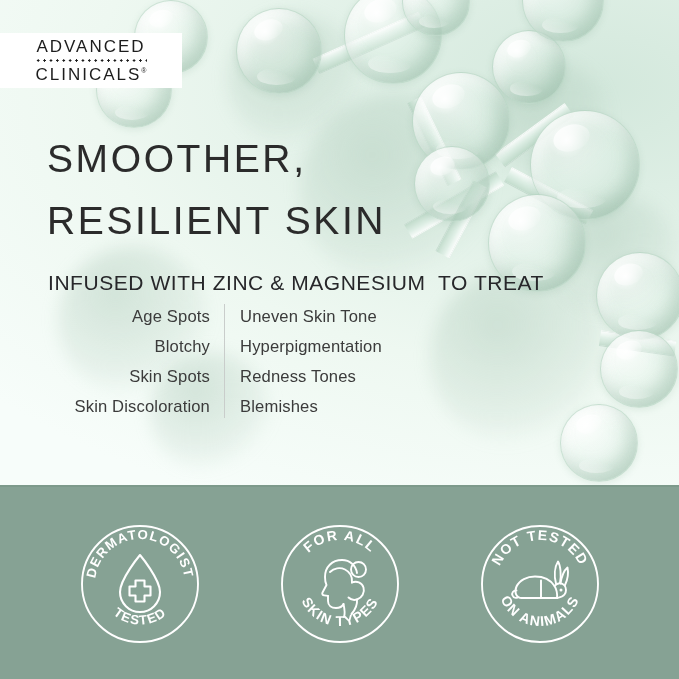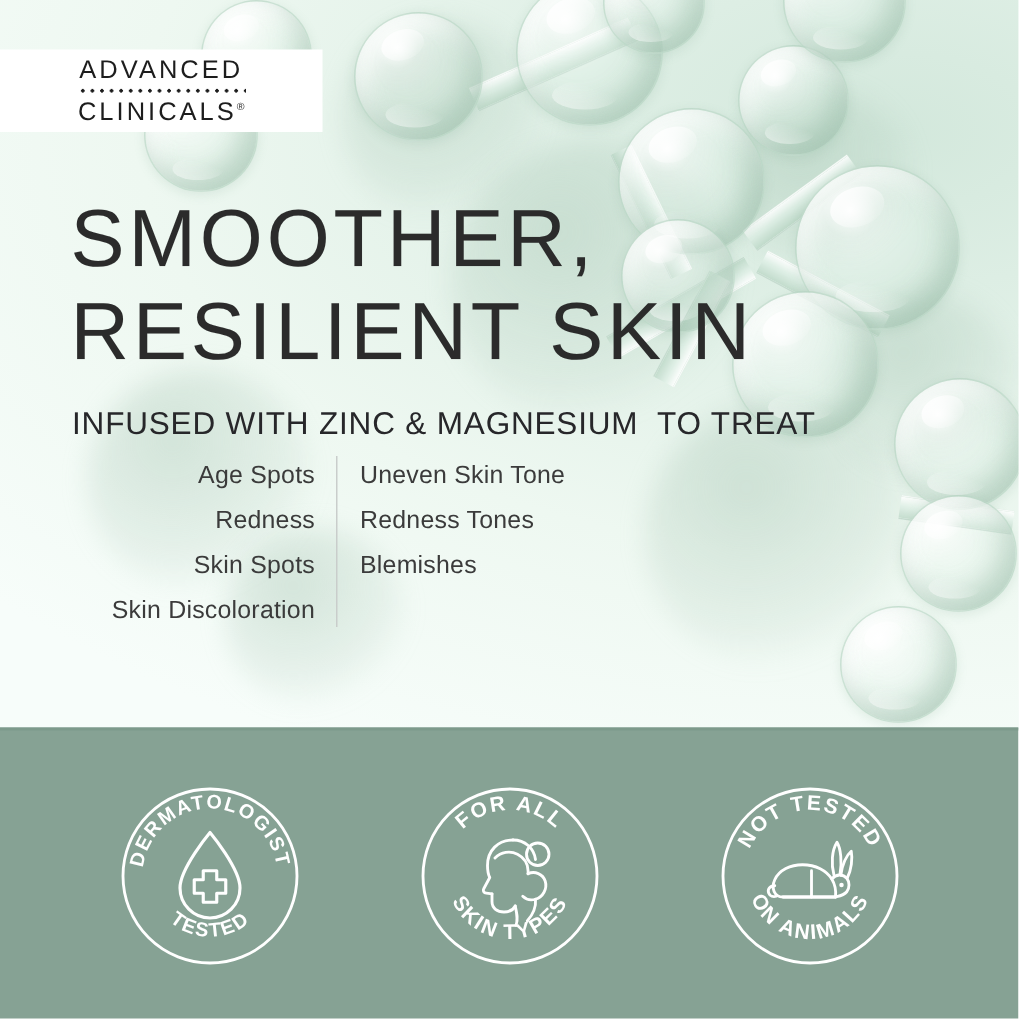--- a/index.html
+++ b/index.html
@@ -70,21 +70,21 @@
     background: linear-gradient(180deg, rgba(255,255,255,.88) 0%, rgba(224,240,231,.72) 42%, rgba(178,209,190,.62) 100%);
     border-top: 1px solid rgba(255,255,255,.85);
     border-bottom: 1px solid rgba(170,203,184,.65);
     transform-origin: 0 50%;
   }
 
   
   .logo-box {
     position: absolute;
     left: 0; top: 33px;
-    width: 215px; height: 55px;
+    width: 182px; height: 55px;
     background: #ffffff;
     display: flex;
     flex-direction: column;
     align-items: center;
     justify-content: center;
   }
   .logo-line1, .logo-line3 {
     font-size: 17px;
     letter-spacing: 2.0px;
     color: #1d1d1d;
@@ -106,21 +106,21 @@
     background-size: 6.4px 5px;
     background-position: 0 50%;
     background-repeat: repeat-x;
   }
 
   
   .headline {
     position: absolute;
     left: 47px;
     top: 128px;
-    font-size: 54px;
+    font-size: 39px;
     line-height: 62px;
     letter-spacing: 2.6px;
     color: #2b2b2b;
     font-weight: 300;
     white-space: pre-line;
     -webkit-text-stroke: 0.18px rgba(43,43,43,.25);
   }
 
   
   .subhead {
@@ -233,27 +233,28 @@
   </div>
 
   <div class="headline">SMOOTHER,
 RESILIENT SKIN</div>
 
   <div class="subhead">INFUSED WITH ZINC &amp; MAGNESIUM  TO TREAT</div>
 
   <div class="treat-list">
     <div class="col col-left">
       <div class="item">Age Spots</div>
-      <div class="item">Redness</div>
+      <div class="item">Blotchy</div>
       <div class="item">Skin Spots</div>
       <div class="item">Skin Discoloration</div>
     </div>
     <div class="divider"></div>
     <div class="col col-right">
       <div class="item">Uneven Skin Tone</div>
+      <div class="item">Hyperpigmentation</div>
       <div class="item">Redness Tones</div>
       <div class="item">Blemishes</div>
     </div>
   </div>
 
   <div class="footer">
     <div class="badges">
 
       <div class="badge">
         <svg viewBox="0 0 124 124" width="124" height="124" aria-hidden="true">

